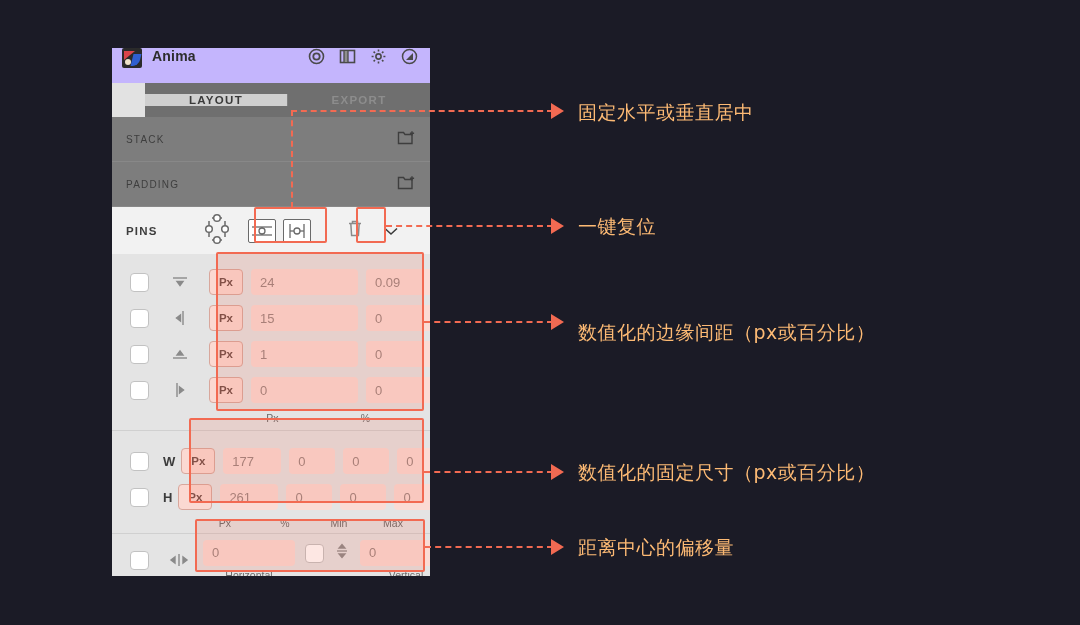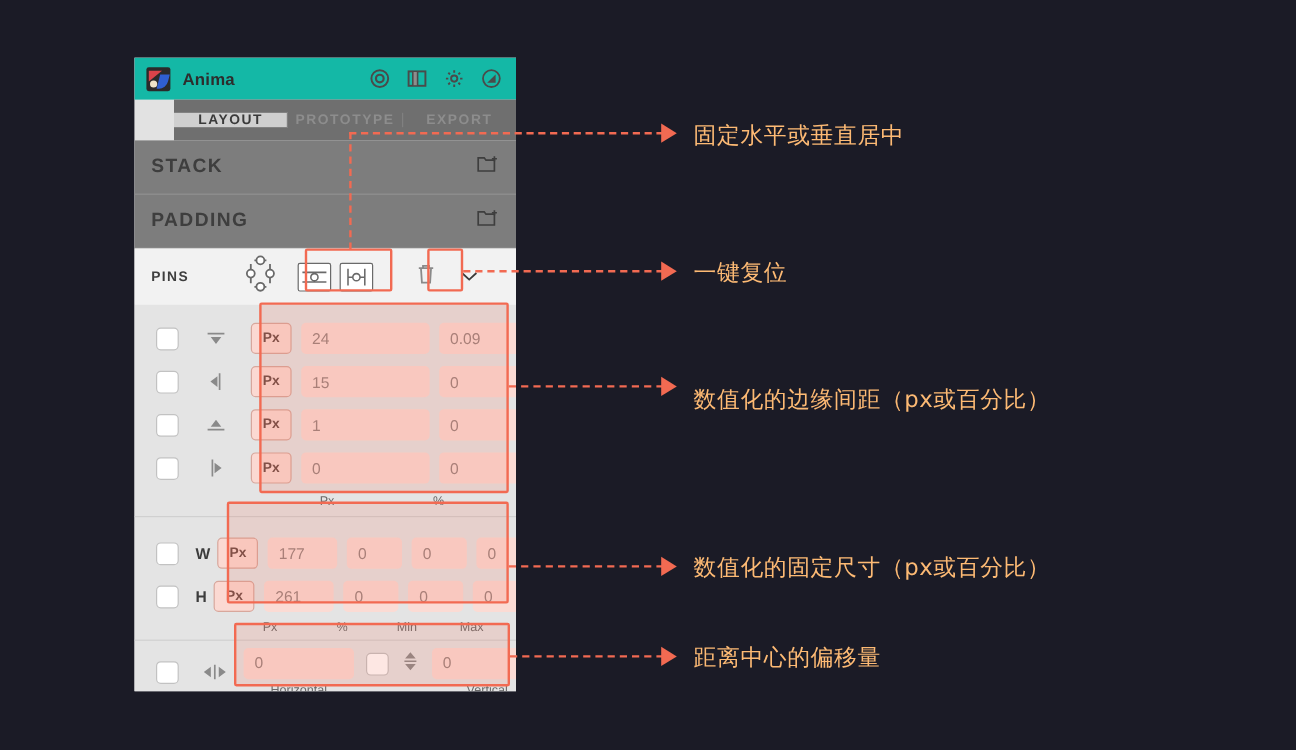--- a/index.html
+++ b/index.html
@@ -15,23 +15,23 @@
   #panel {
     position: absolute;
     left: 112px; top: 48px;
     width: 318px; height: 528px;
     background: #e2e2e2;
     overflow: hidden;
   }
 
   .panel-header {
     height: 35px;
-    background: #14b8a6;
+    background: #c4b5fd;
     display: flex;
-    align-items: center;
+    align-items: flex-start;
     padding: 0 12px 0 10px;
   }
   .logo {
     width: 20px; height: 20px;
     background: #2a2a2a;
     position: relative;
     border-radius: 2px;
     flex: 0 0 auto;
     overflow: hidden;
   }
@@ -89,21 +89,21 @@
   .tab.active { background: #cfcfcf; color: #3a3a3a; }
 
   .sect-row {
     height: 45px;
     background: #7d7d7d;
     border-bottom: 1px solid #888;
     display: flex; align-items: center;
     padding: 0 14px;
   }
   .sect-row .label {
-    font-size: 16px; font-weight: bold; letter-spacing: 1.2px;
+    font-size: 10px; font-weight: normal; letter-spacing: 1.2px;
     color: #3e3e3e;
   }
   .sect-row .act { margin-left: auto; }
 
   .pins-row {
     height: 47px;
     background: #f2f2f2;
     display: flex; align-items: center;
     padding: 0 12px 0 14px;
     position: relative;
@@ -258,21 +258,20 @@
         <svg width="17" height="17" viewBox="0 0 17 17">
             <circle cx="8.5" cy="8.5" r="7" fill="none" stroke="#4a4a4a" stroke-width="1.5"></circle>
             <path d="M5 12L12 5L12 12Z" fill="#4a4a4a"></path>
           </svg>
       </span>
     </div>
   </div>
 
   <div class="tabs">
     <div class="tab active">LAYOUT</div>
-    <div class="tab">PROTOTYPE</div>
     <div class="tab">EXPORT</div>
   </div>
 
   <div class="sect-row">
     <span class="label">STACK</span>
     <span class="act">
       <svg width="19" height="17" viewBox="0 0 19 17">
           <path d="M1.5 14.5V3.5h5l1.5 2h7v9z" fill="none" stroke="#3e3e3e" stroke-width="1.4"></path>
           <path d="M15 2.2v4.2M12.9 4.3h4.2" stroke="#3e3e3e" stroke-width="1.4"></path>
         </svg>

